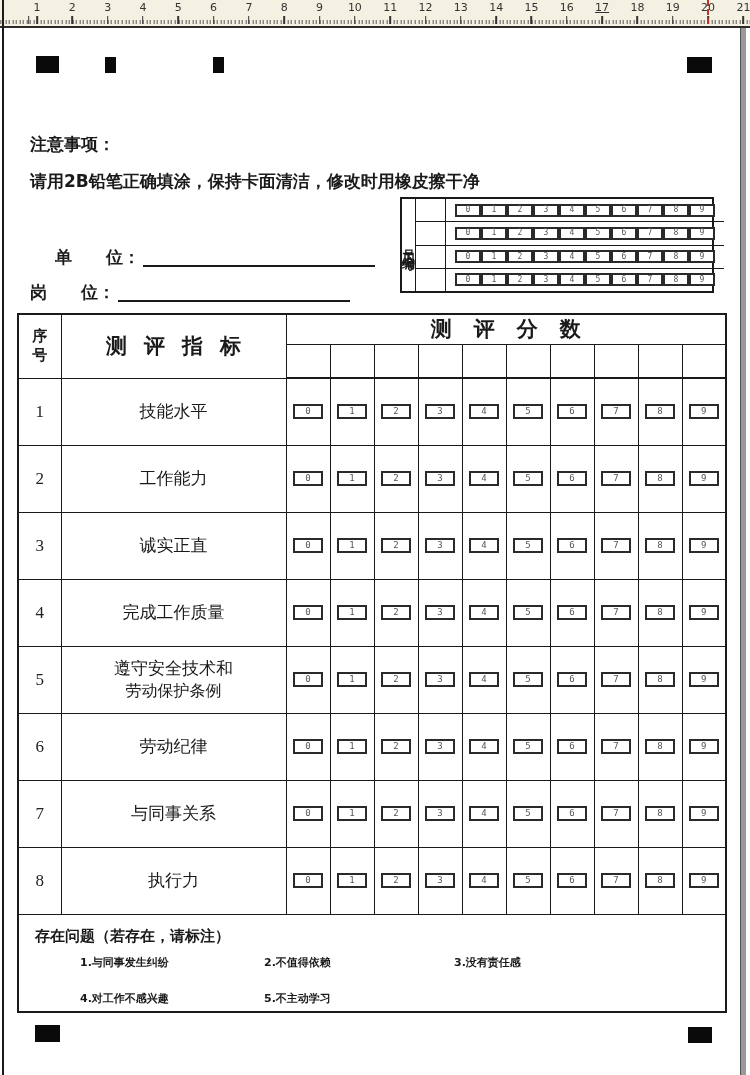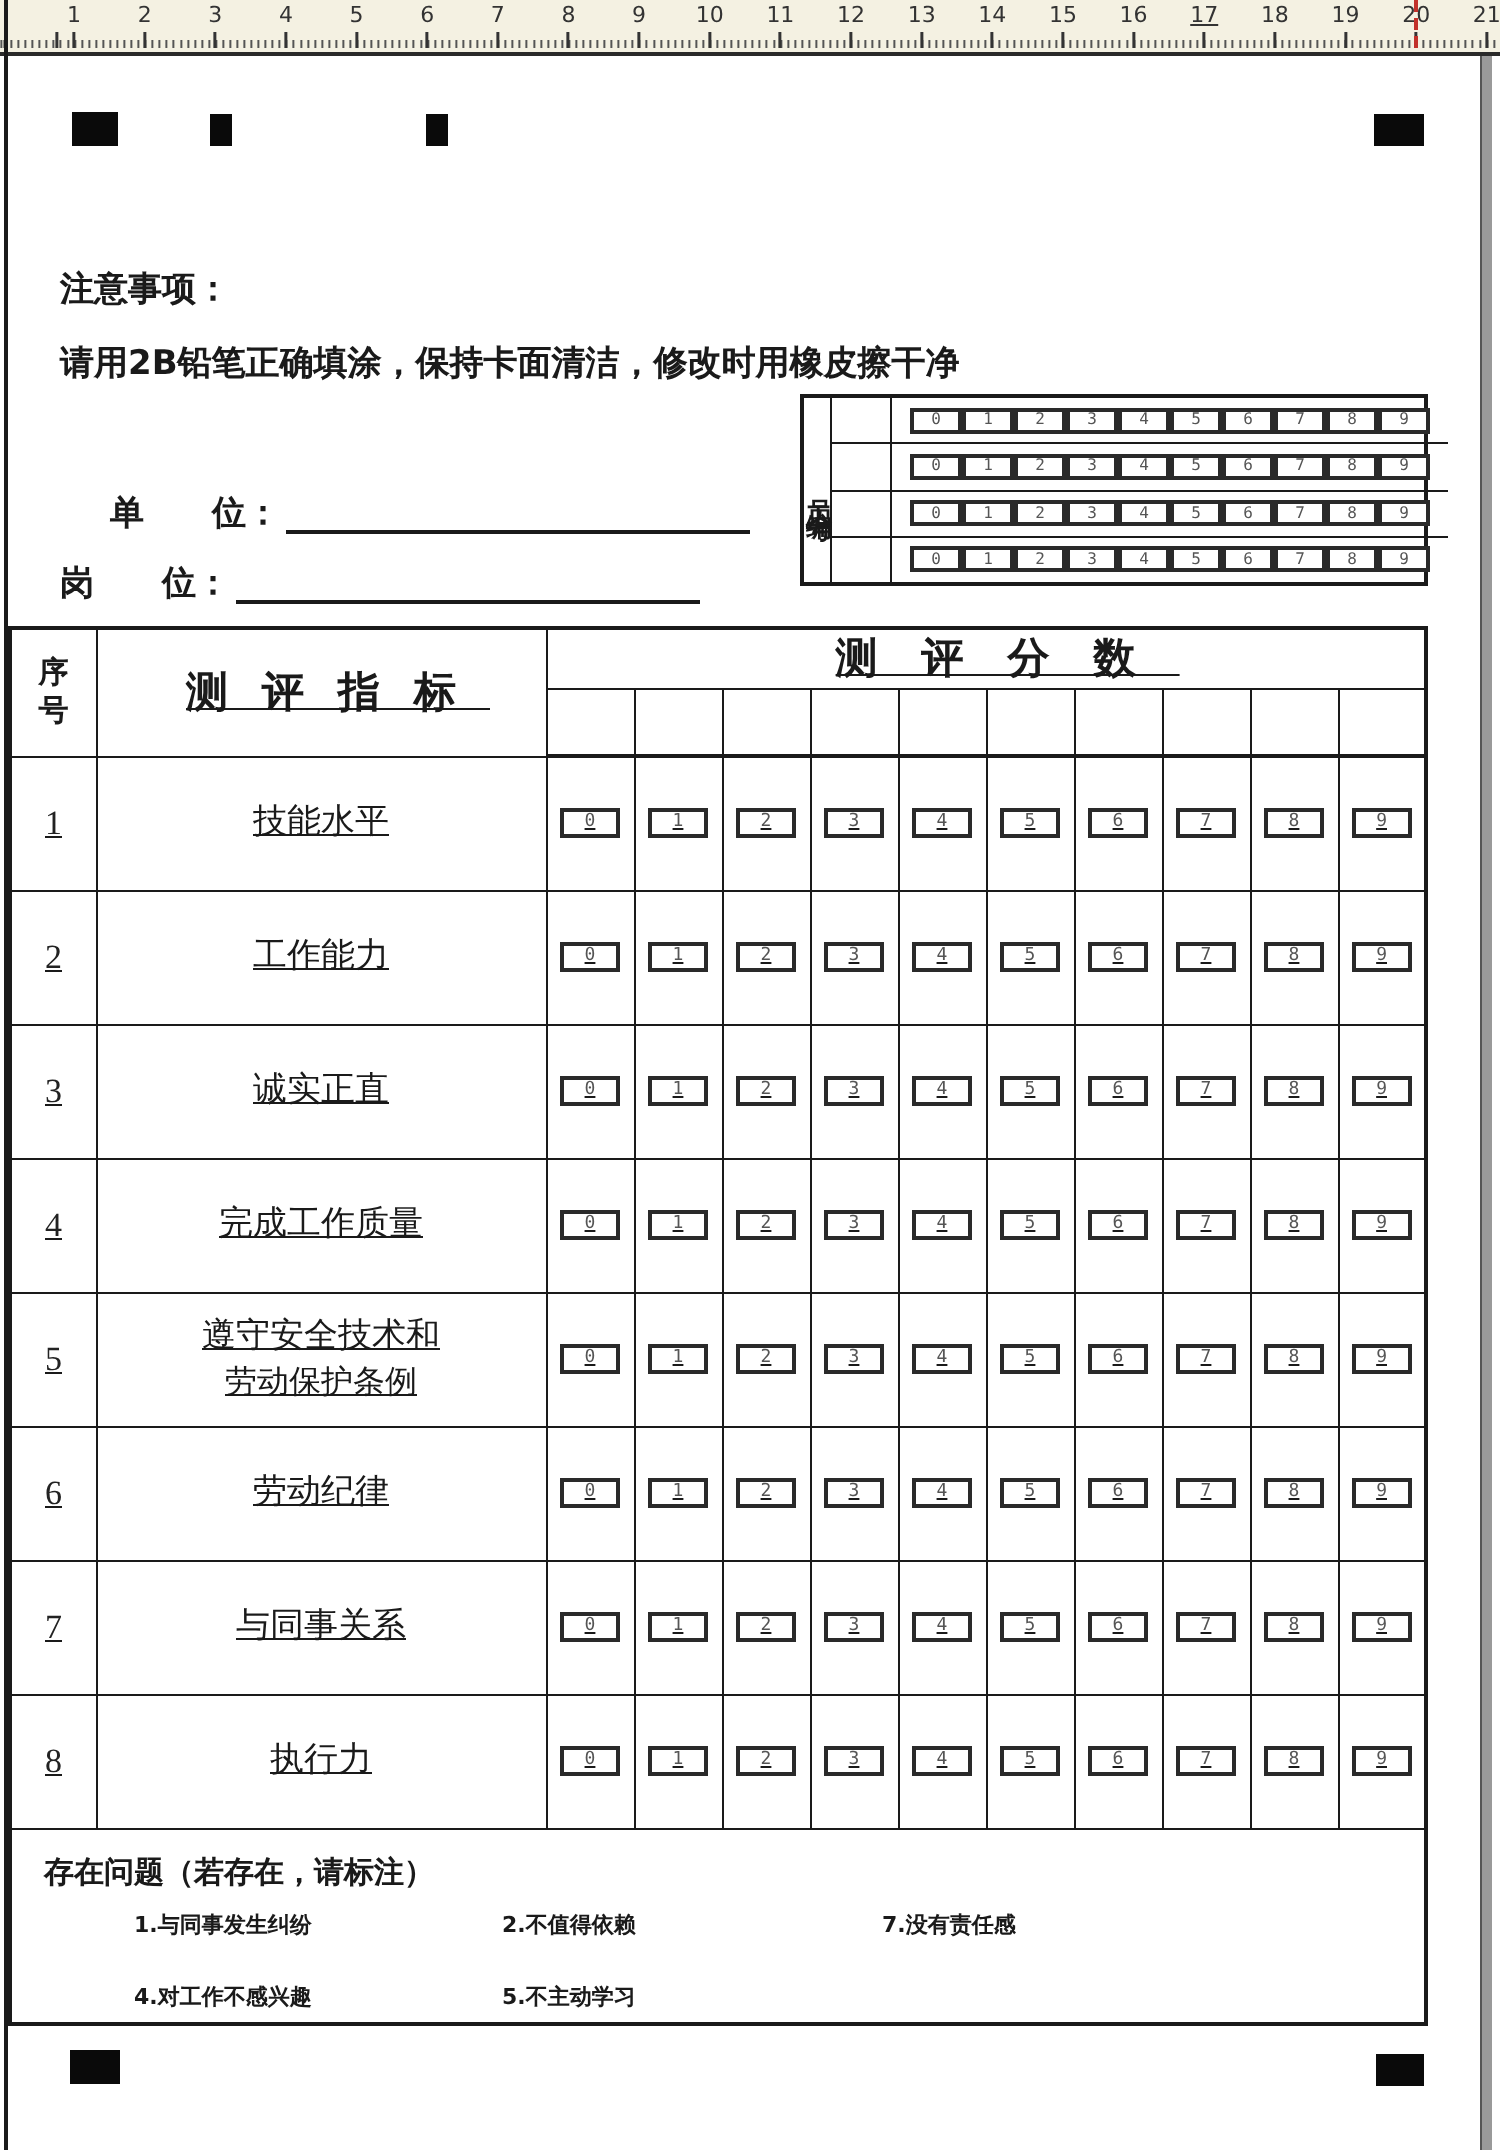--- a/index.html
+++ b/index.html
@@ -62,22 +62,22 @@
   .emp-row { flex:1; display:flex; }
   .emp-row + .emp-row { border-top:1px solid #1a1a1a; }
   .emp-blank { width:30px; border-right:1px solid #1a1a1a; }
   .emp-bubbles { flex:1; display:flex; align-items:center;
     justify-content:space-between; padding:0 9px; }
   .bubble-sm { width:26px; height:13px; border:2px solid #2a2a2a; background:#fff;
     display:flex; align-items:center; justify-content:center;
     font-family:"DejaVu Sans Mono",monospace; font-size:8px; color:#555; line-height:1; }
 
   
-  table.main { position:absolute; left:4px; top:313px; width:708px;
-    border-collapse:collapse; table-layout:fixed; border:2px solid #1a1a1a; background:#fff;text-decoration:underline; }
+  table.main { position:absolute; left:17px; top:313px; width:708px;
+    border-collapse:collapse; table-layout:fixed; border:2px solid #1a1a1a; background:#fff; }
   table.main th, table.main td { border:1px solid #1a1a1a; padding:0; }
   tr.hdr1 { height:30px; }
   tr.subhdr { height:34px; }
   tr.subhdr th { border-bottom:2px solid #1a1a1a; }
   tbody tr { height:67px; }
   tfoot tr { height:98px; }
   th.th-index { font-weight:600; }
   .index-stack { display:inline-block; width:17px; word-break:break-all;
     font-size:15px; line-height:1.3; }
   th.th-ind span, th.th-score span { font-weight:bold; }
@@ -532,21 +532,21 @@
             <div class="bubble">9</div>
           </td>
         </tr>
       </tbody>
     <tfoot>
       <tr>
         <td class="problems" colspan="12" id="problems-cell">
           <span class="prob-heading">存在问题（若存在，请标注）</span>
         <span class="prob-item" style="left: 61px; top: 40px;">1.与同事发生纠纷</span>
             <span class="prob-item" style="left: 245px; top: 40px;">2.不值得依赖</span>
-            <span class="prob-item" style="left: 435px; top: 40px;">7.没有责任感</span>
+            <span class="prob-item" style="left: 435px; top: 40px;">3.没有责任感</span>
             <span class="prob-item" style="left: 61px; top: 76px;">4.对工作不感兴趣</span>
             <span class="prob-item" style="left: 245px; top: 76px;">5.不主动学习</span>
           </td>
       </tr>
     </tfoot>
   </table>
 
 </div>
 
 </body></html>

